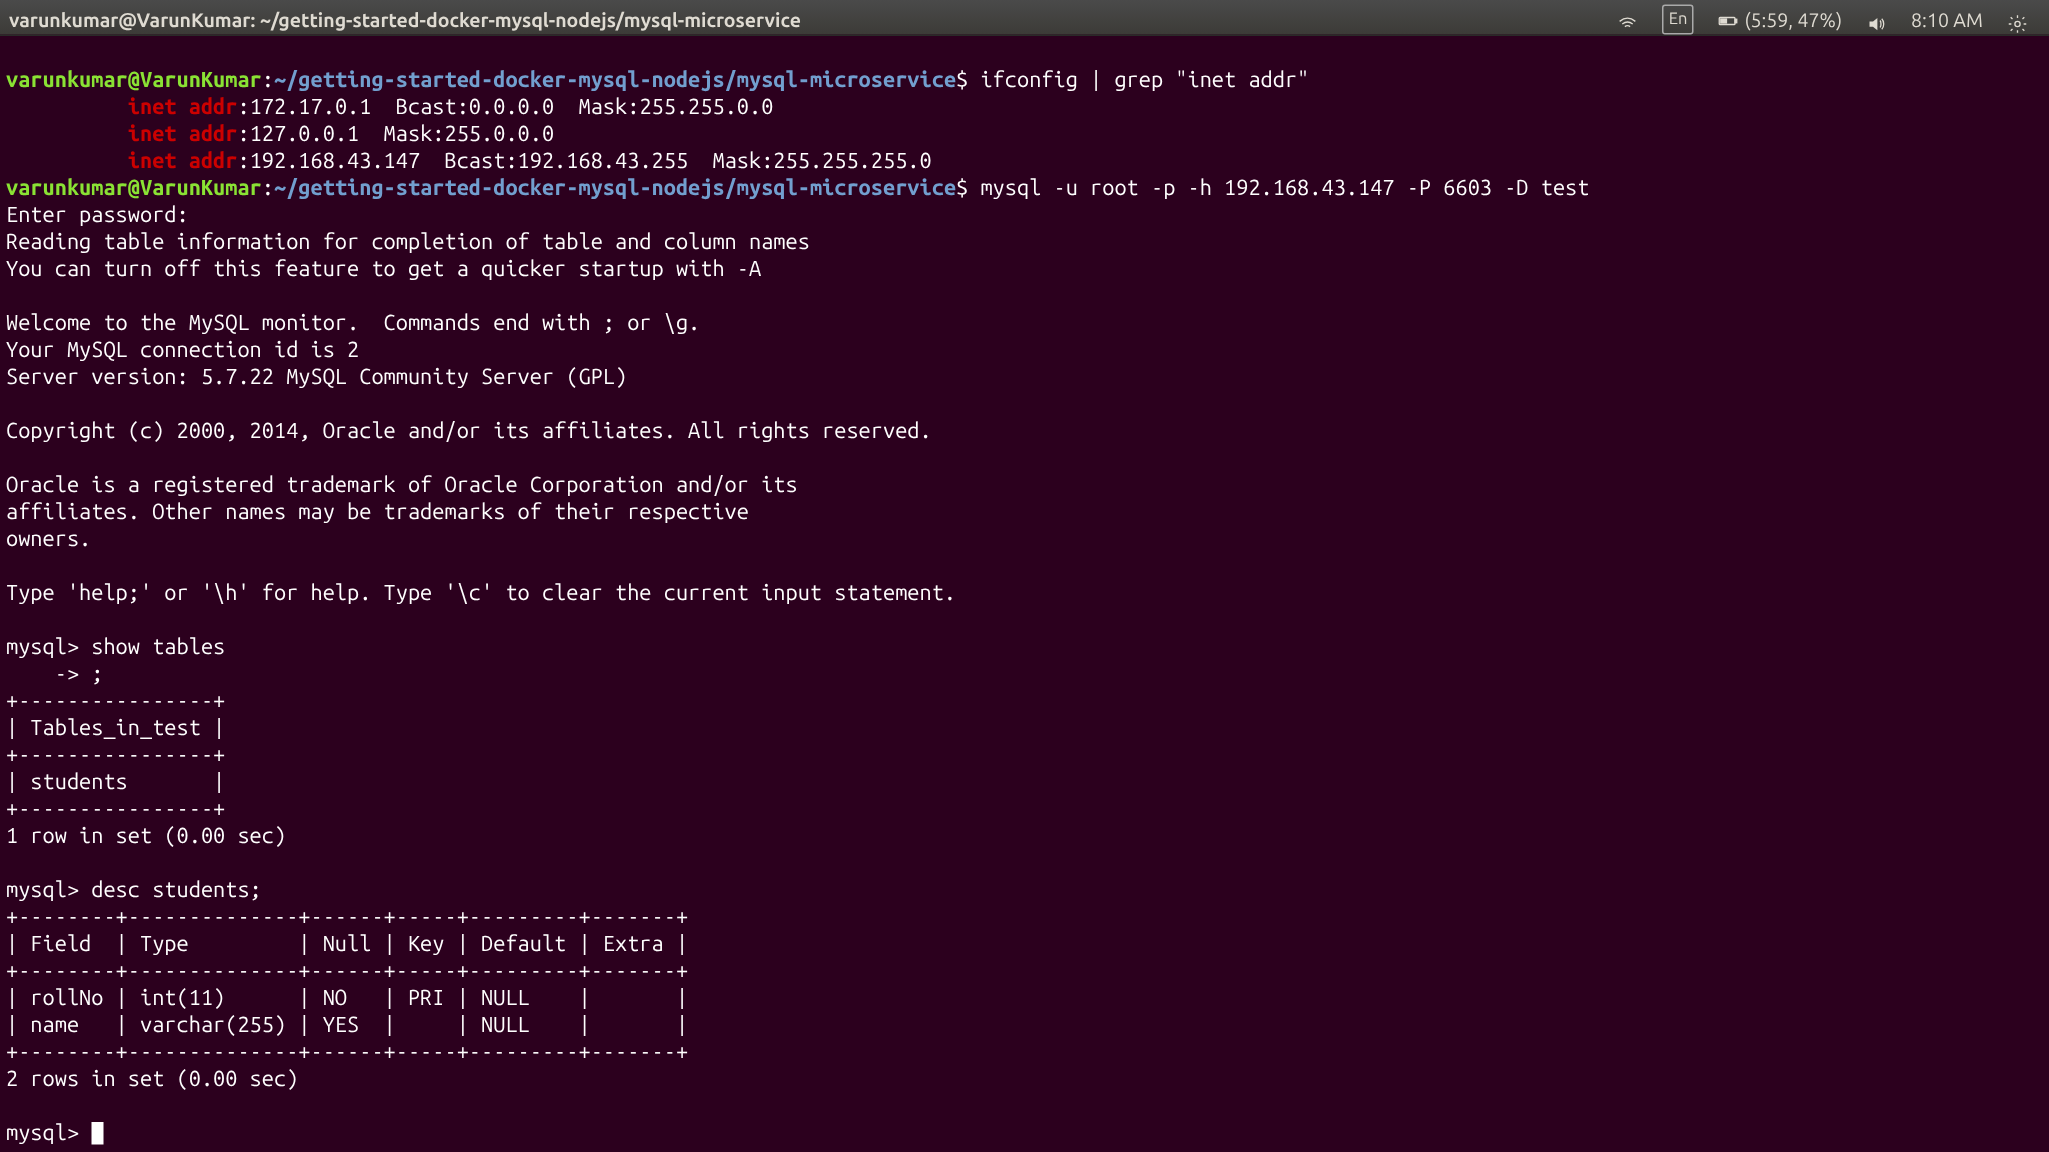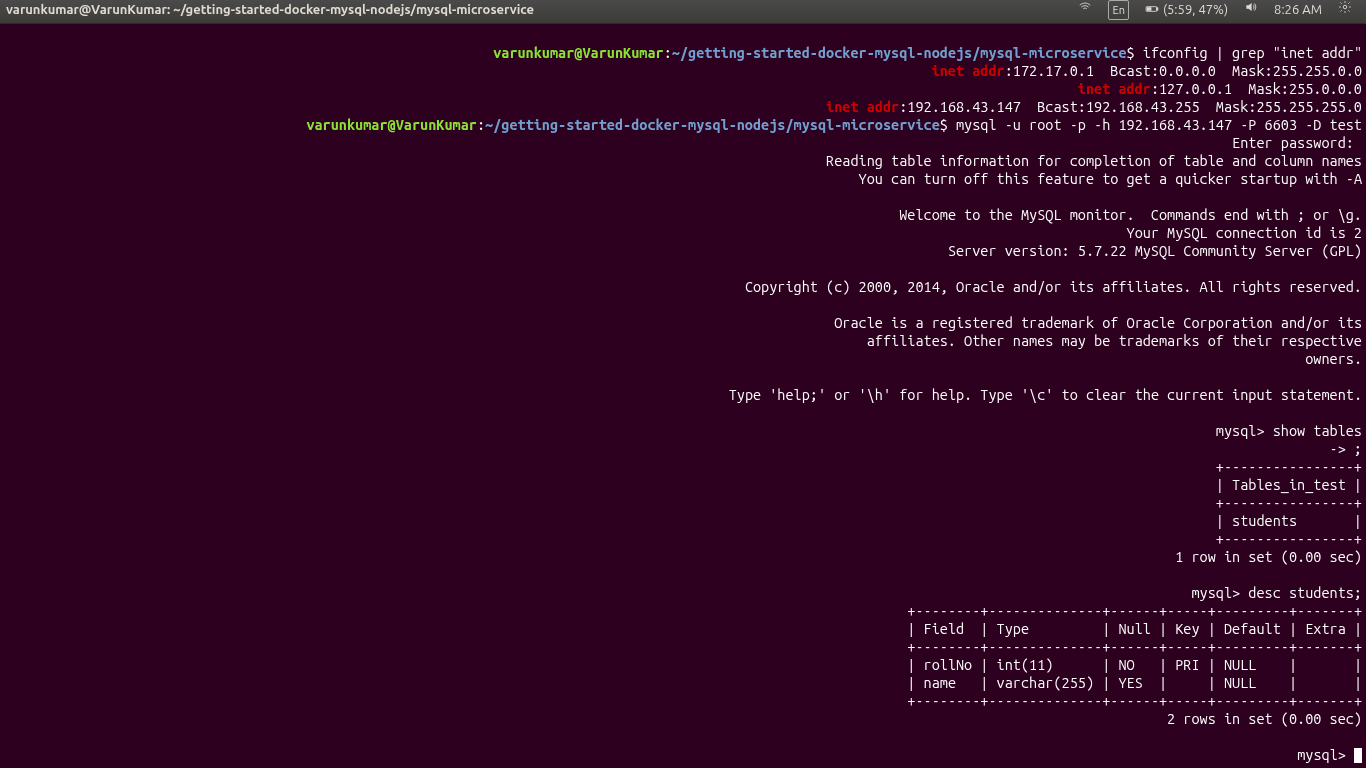--- a/index.html
+++ b/index.html
@@ -11,35 +11,34 @@
     line-height: 18px;
     background: #2c001e;
     color: #ffffff;
     overflow: hidden;
   }
   .menubar {
     height: 24px;
     background: linear-gradient(to bottom, #4a4a4a, #3c3b37);
     color: #dfdbd2;
     display: flex;
-    align-items: flex-start;
+    align-items: flex-end;
     padding: 0 6px;
     font-family: "Ubuntu", sans-serif;
     font-size: 13px;
     border-bottom: 1px solid #2a2a28;
   }
   .menubar .title { flex: 0 0 auto; font-weight: bold; }
   .menubar .spacer { flex: 1; }
   .menubar .indicator { padding: 0 8px; display: inline-flex; align-items: center; gap: 4px; }
   .menubar .lang { border: 1px solid #aaa; padding: 0 3px; border-radius: 2px; font-size: 11px; }
   .menubar svg { width: 14px; height: 14px; stroke: #dfdbd2; fill: none; stroke-width: 1.5; }
   .terminal {
     padding: 2px 4px;
     white-space: pre;
-    text-align: right;
   }
   .prompt-user { color: #8ae234; font-weight: bold; }
   .prompt-path { color: #729fcf; font-weight: bold; }
   .inet { color: #cc0000; font-weight: bold; }
   .cursor {
     display: inline-block;
     width: 8px;
     height: 15px;
     background: #ffffff;
     vertical-align: text-bottom;
@@ -67,21 +66,21 @@
       </svg>
     <span>(5:59, 47%)</span>
   </span>
   <span class="indicator">
     <svg viewBox="0 0 24 24">
         <path d="M4 9v6h4l5 4V5L8 9H4z" fill="#dfdbd2" stroke="none"></path>
         <path d="M16 8c1.5 1.5 1.5 6.5 0 8M18 6c3 3 3 9 0 12"></path>
       </svg>
   </span>
   <span class="indicator">
-    <span>8:26 AM</span>
+    <span>8:10 AM</span>
   </span>
   <span class="indicator">
     <svg viewBox="0 0 24 24">
         <circle cx="12" cy="12" r="3"></circle>
         <path d="M12 2v3M12 19v3M4.2 4.2l2.1 2.1M17.7 17.7l2.1 2.1M2 12h3M19 12h3M4.2 19.8l2.1-2.1M17.7 6.3l2.1-2.1"></path>
       </svg>
   </span>
 </div>
 
 <div class="terminal">

